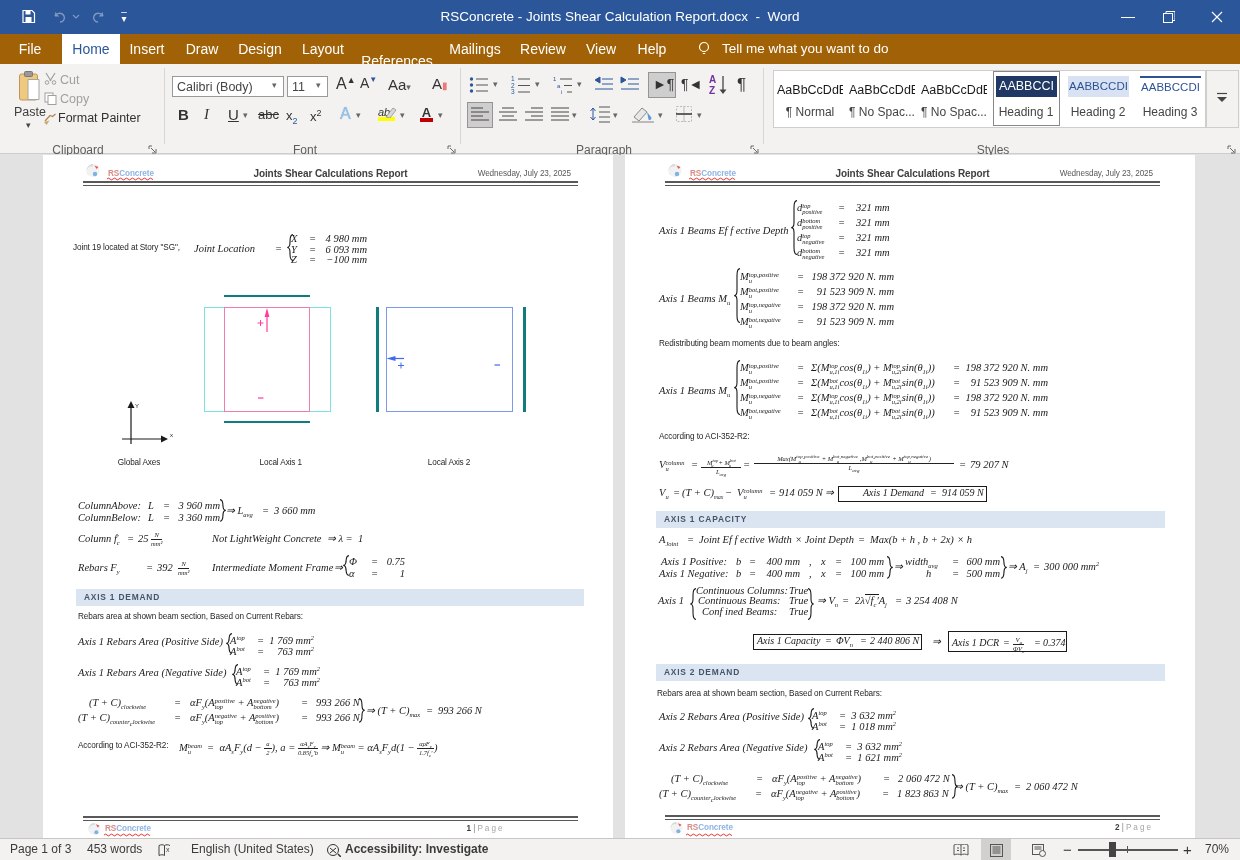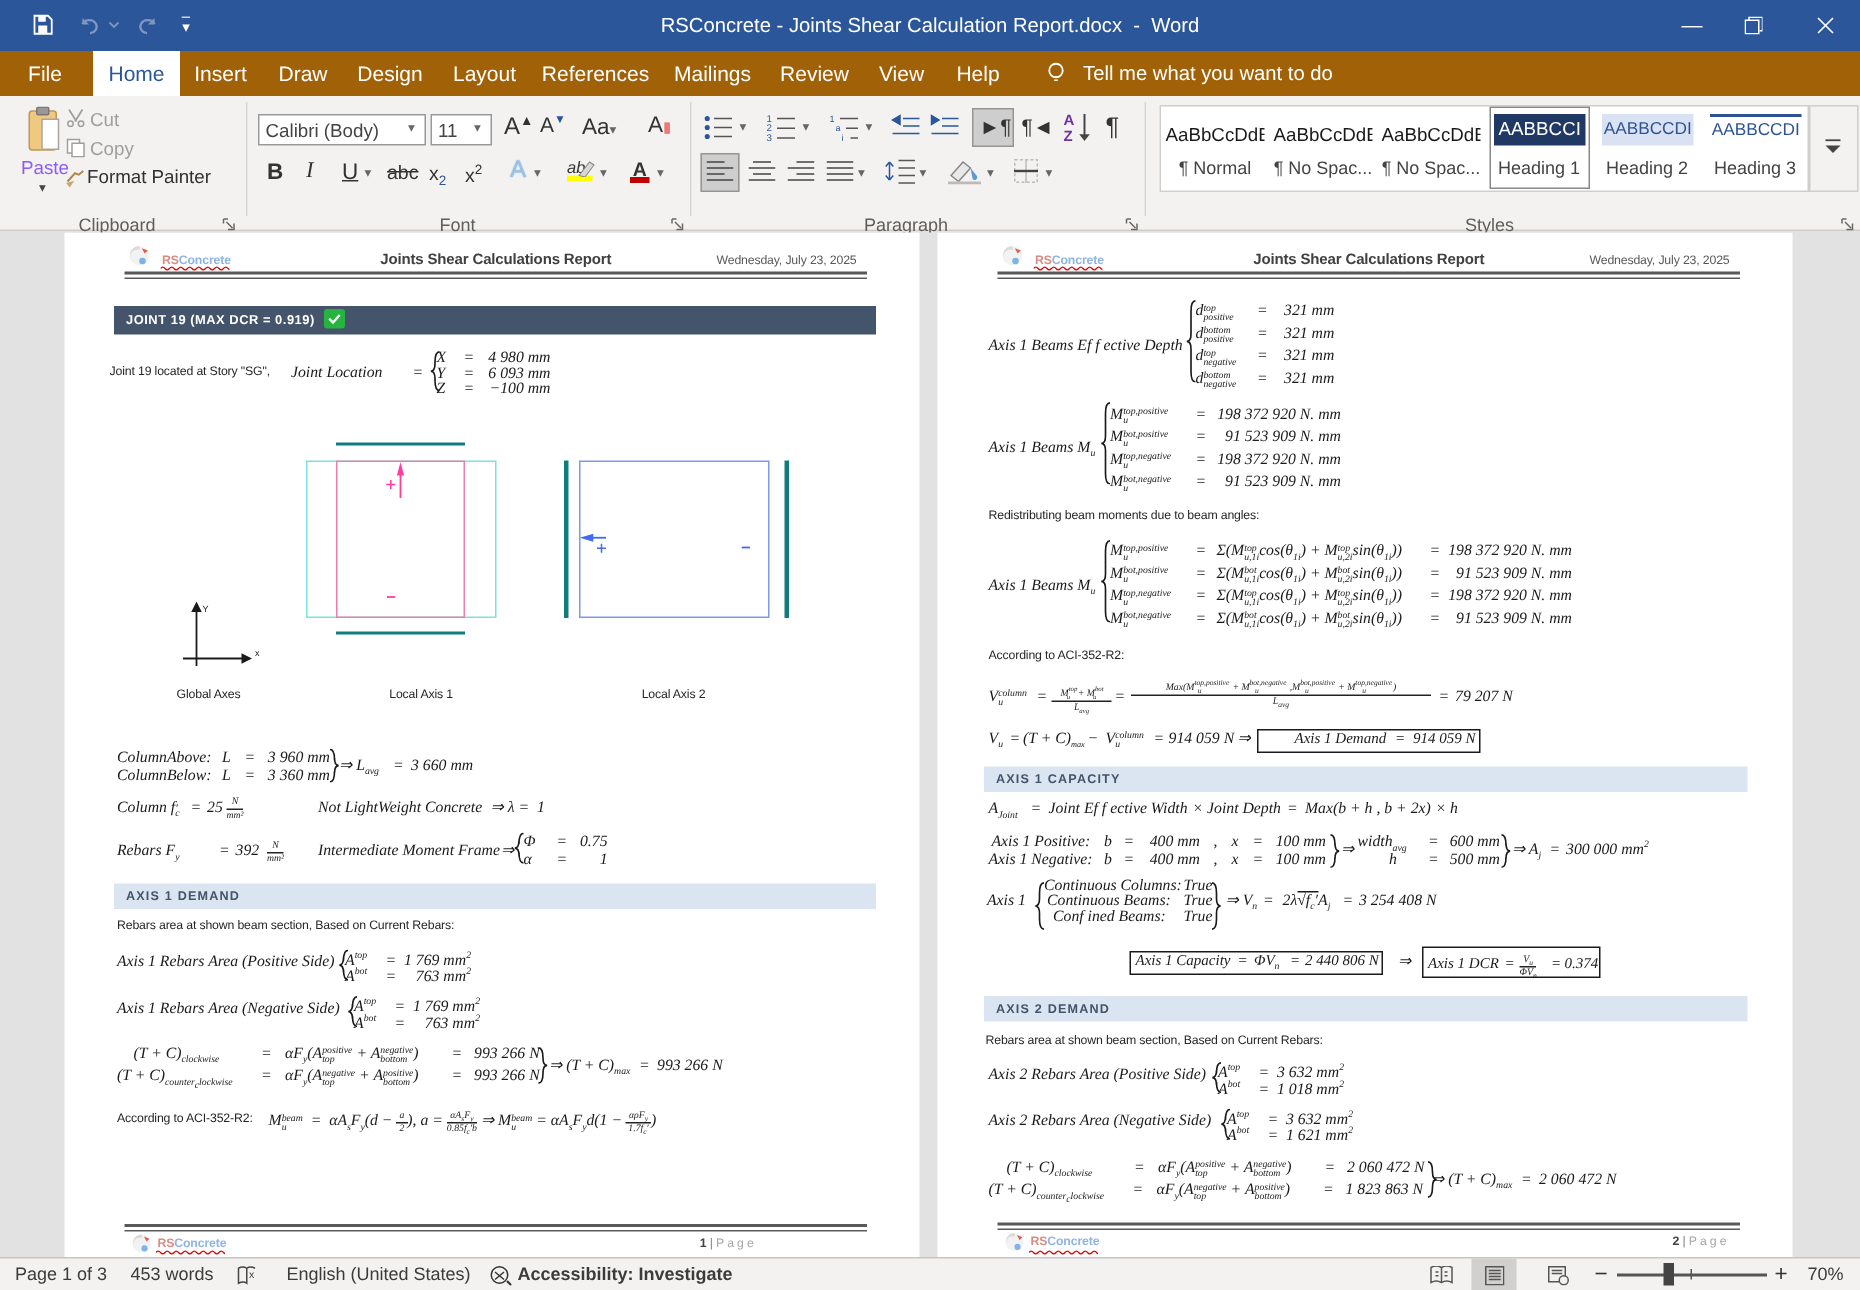--- a/index.html
+++ b/index.html
@@ -67,40 +67,40 @@
     </svg>
 </div>
 
 <div id="tabs">
   <div class="tab" style="left:10px;width:40px;">File</div>
   <div class="tab" style="left:62px;width:58px;background:#fff;color:#2b579a;">Home</div>
   <div class="tab" style="left:125px;width:44px;">Insert</div>
   <div class="tab" style="left:181px;width:42px;">Draw</div>
   <div class="tab" style="left:235px;width:50px;">Design</div>
   <div class="tab" style="left:297px;width:52px;">Layout</div>
-  <div class="tab" style="left:361px;width:72px;">References</div>
+  <div class="tab" style="left:361px;width:72px;margin-top:12px;">References</div>
   <div class="tab" style="left:445px;width:60px;">Mailings</div>
   <div class="tab" style="left:517px;width:52px;">Review</div>
   <div class="tab" style="left:581px;width:40px;">View</div>
   <div class="tab" style="left:633px;width:38px;">Help</div>
   <svg class="abs" style="left:697px;top:7px" width="14" height="17" viewBox="0 0 14 17">
       <circle cx="7" cy="6" r="4.5" fill="none" stroke="#fff" stroke-width="1.2"></circle>
       <path d="M5.5 10.5h3M5.8 12.5h2.4" stroke="#fff" stroke-width="1.1"></path>
     </svg>
   <div class="tab" style="left:722px;width:190px;text-align:left;font-size:13.5px;">Tell me what you want to do</div>
 </div>
 
 <div id="ribbon">
 
   <svg class="abs" style="left:17px;top:7px" width="26" height="32" viewBox="0 0 26 32">
       <rect x="2.5" y="3" width="18" height="26" rx="2" fill="#eec97f" stroke="#bf9659"></rect>
       <rect x="7.5" y="0.5" width="8" height="5" rx="1" fill="#9a9896" stroke="#7a7876"></rect>
       <path d="M11 8.5h11v20h-11z" fill="#fff" stroke="#a8a6a4"></path>
     </svg>
-  <div class="rtxt" style="left:14px;top:41px;font-size:12.5px;color:#8b5cf6;">Paste</div>
+  <div class="rtxt" style="left:14px;top:41px;font-size:12.5px;color:#404040;">Paste</div>
   <div class="rtxt" style="left:26px;top:56px;font-size:9px;color:#444;">▾</div>
   <svg class="abs" style="left:44px;top:8px" width="13" height="13" viewBox="0 0 13 13">
       <path d="M2 1l5 8M11 1l-5 8" stroke="#a19f9d" stroke-width="1.2" fill="none"></path>
       <circle cx="3" cy="10.5" r="1.8" fill="none" stroke="#a19f9d"></circle>
       <circle cx="10" cy="10.5" r="1.8" fill="none" stroke="#a19f9d"></circle>
     </svg>
   <div class="rtxt gray" style="left:60px;top:9px;font-size:12.5px;">Cut</div>
   <svg class="abs" style="left:44px;top:28px" width="13" height="13" viewBox="0 0 13 13">
       <rect x="1" y="1" width="8" height="9" fill="#fff" stroke="#a19f9d"></rect>
       <rect x="4" y="3.5" width="8" height="9" fill="#fff" stroke="#a19f9d"></rect>
@@ -279,23 +279,20 @@
       </svg>
     <div class="hdr" style="left:108px;top:169px;font-weight:bold;"><span style="color:#d98c84;">RS</span><span style="color:#8fb4e3;">Concrete</span></div>
     <svg class="sq" style="left:107px;top:177.2px" width="46" height="5" viewBox="0 0 46 5">
         <path d="M0 2 Q1.5 0.2 3 2 Q4.5 3.8 6 2 Q7.5 0.2 9 2 Q10.5 3.8 12 2 Q13.5 0.2 15 2 Q16.5 3.8 18 2 Q19.5 0.2 21 2 Q22.5 3.8 24 2 Q25.5 0.2 27 2 Q28.5 3.8 30 2 Q31.5 0.2 33 2 Q34.5 3.8 36 2 Q37.5 0.2 39 2 Q40.5 3.8 42 2 Q43.5 0.2 45 2 Q46.5 3.8 48 2" stroke="#e00000" stroke-width="0.8" fill="none"></path>
       </svg>
     <div class="hdr" style="left:83px;top:168px;width:495px;text-align:center;font-weight:bold;font-size:10px;color:#404040;">Joints Shear Calculations Report</div>
     <div class="hdr" style="left:380px;top:169px;width:191px;text-align:right;color:#595959;">Wednesday, July 23, 2025</div>
     <div class="abs" style="left:83px;top:181px;width:495px;height:2px;background:#595959;"></div>
     <div class="abs" style="left:83px;top:185px;width:495px;height:1px;background:#595959;"></div>
 
-    <div class="bar" style="left:76px;top:204px;width:508px;height:19px;">JOINT 19 (MAX DCR = 0.919)<span style="display:inline-block;width:14px;height:13px;background:#26b33f;border-radius:2px;margin-left:6px;vertical-align:-3px;position:relative;"><svg width="14" height="13" viewBox="0 0 14 13" style="position:absolute;left:0;top:0;">
-            <path d="M3.5 6.5l2.5 2.5 4.5-5" stroke="#fff" stroke-width="1.6" fill="none"></path>
-          </svg></span></div>
 
     <div class="t" style="left:73px;top:243px;">Joint 19 located at Story "SG",</div>
     <div class="m" style="left:194px;top:243px;">Joint Location<s style="left:81px">=</s></div>
     <svg class="abs" style="left:286px;top:234px" width="8" height="27" viewBox="0 0 8 27">
         <path d="M7 0.6 C4.8 0.6 4 2.5 4 7.5 L4 8.5 C4 12.0 2.8 13.5 1.2 13.5 C2.8 13.5 4 15.0 4 18.5 L4 19.5 C4 24.5 4.8 26.4 7 26.4" stroke="#1a1a1a" stroke-width="1.1" fill="none"></path>
       </svg>
     <div class="m" style="left:291px;top:233px;">
         <s style="left:0">X</s>
         <s style="left:18px">=</s>
         <s style="left:30px;width:46px;text-align:right;">4 980 <i>mm</i></s>

